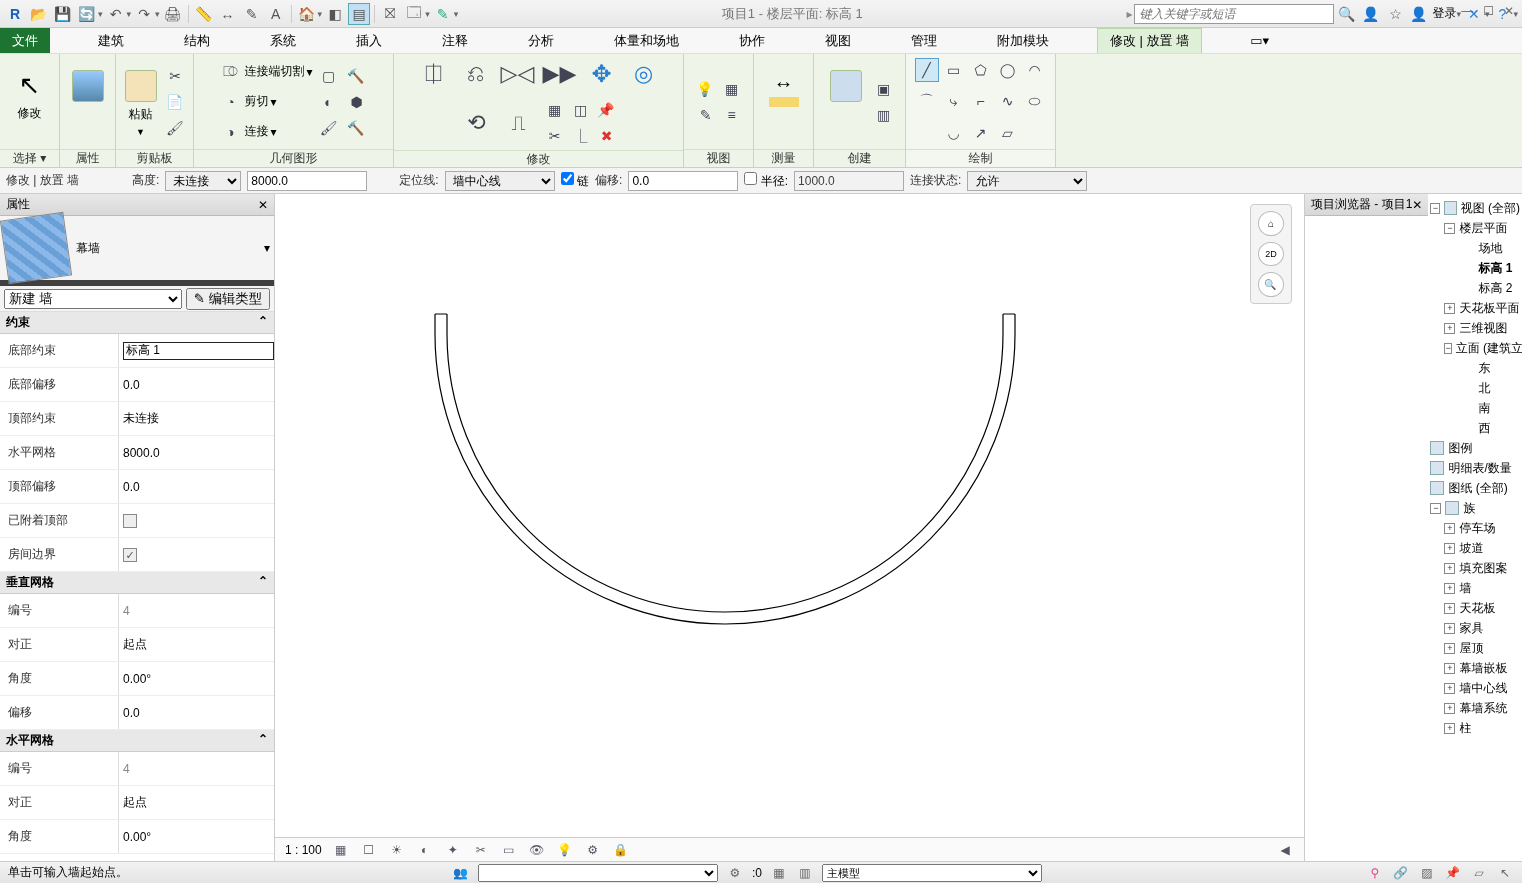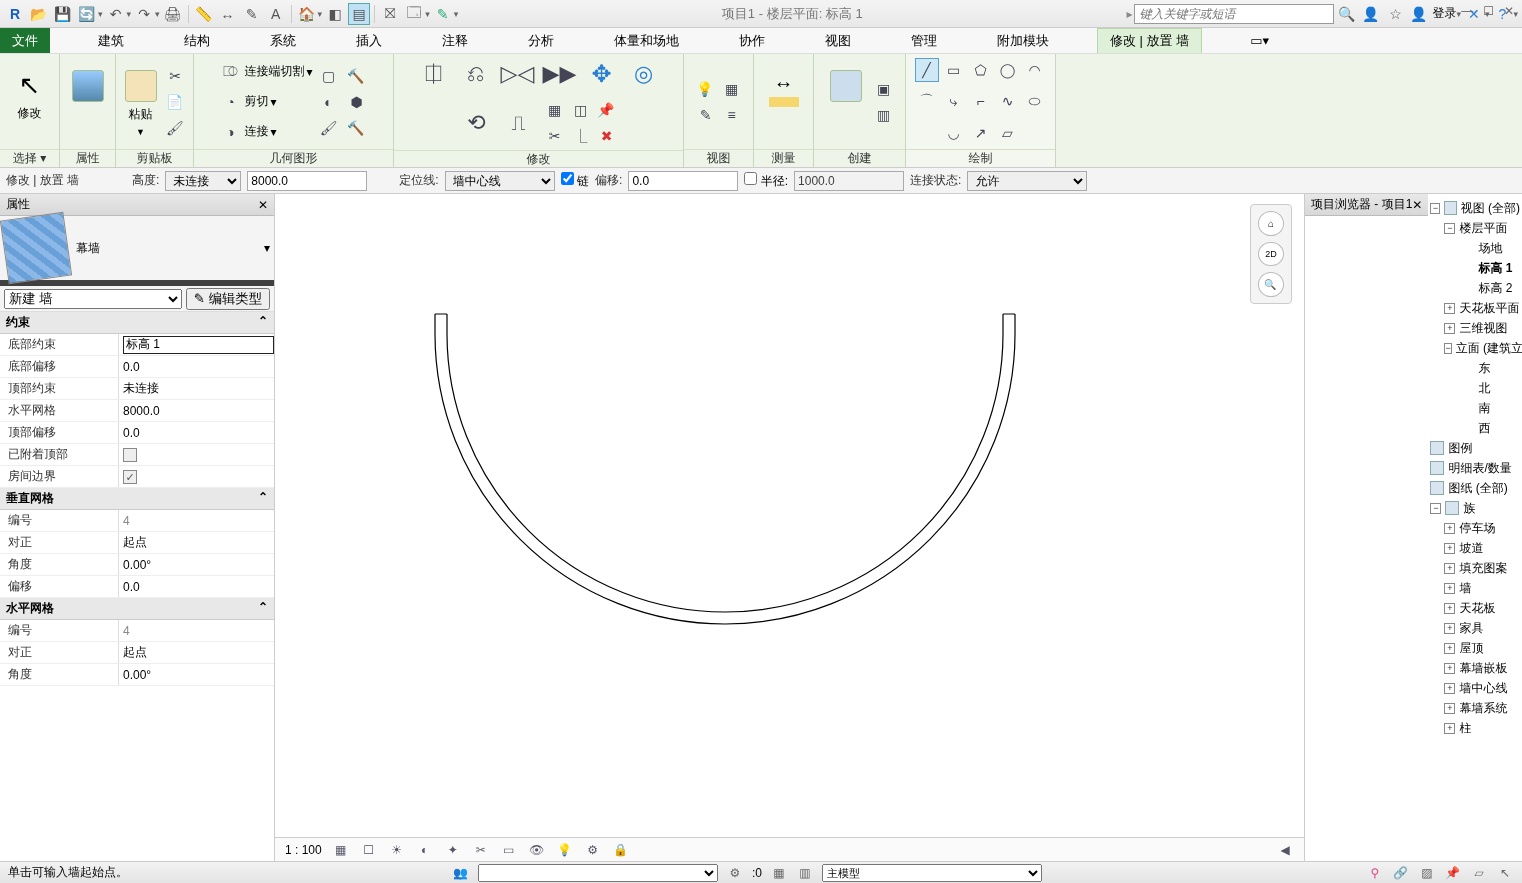--- a/index.html
+++ b/index.html
@@ -28,21 +28,21 @@
 .optbar .lbl { color: #333; }
 .main { display: flex; height: calc(883px - 28px - 26px - 114px - 26px - 22px); }
 .props { width: 275px; background: #f4f4f4; border-right: 1px solid #ccc; display: flex; flex-direction: column; }
 .panel-title { height: 22px; background: linear-gradient(#e8e8e8,#d8d8d8); border-bottom: 1px solid #bbb; padding: 0 6px; display: flex; align-items: center; justify-content: space-between; font-size: 12px; }
 .type-sel { height: 70px; display: flex; align-items: center; padding: 4px; gap: 8px; border-bottom: 6px solid #404040; }
 .type-sel .thumb { width: 64px; height: 64px; background: repeating-linear-gradient(45deg,#6aa0d8 0 6px,#8bb8e8 6px 12px); border: 1px solid #888; transform: rotate(-8deg); }
 .type-row { height: 26px; display: flex; align-items: center; gap: 4px; padding: 0 4px; border-bottom: 1px solid #ddd; }
 .type-row select { flex: 1; height: 20px; }
 .prop-grid { flex: 1; overflow-y: auto; background: #fff; font-size: 12px; }
 .prop-grid .section { background: #e8e8e8; padding: 2px 6px; font-weight: bold; border-bottom: 1px solid #ccc; display:flex; justify-content:space-between; }
-.prop-grid .prow { display: flex; border-bottom: 1px solid #eee; height: 22px; align-items: center; }
+.prop-grid .prow { display: flex; border-bottom: 1px solid #eee; height: 34px; align-items: center; }
 .prop-grid .prow .k { width: 118px; padding-left: 8px; color: #333; }
 .prop-grid .prow .v { flex: 1; padding-left: 4px; border-left: 1px solid #ddd; height: 100%; display:flex; align-items:center; }
 .prop-grid .prow .v input[type=text]{ width: 100%; border:1px solid #222; height:18px; font-size:12px; padding:0 2px;}
 .prop-grid .prow .v .chk { width: 14px; height: 14px; border:1px solid #888; background:#eee;}
 .prop-grid .prow .v .chk.on::after{content:"✓"; font-size:11px; color:#555; display:block; text-align:center; line-height:12px;}
 .prop-footer { height: 24px; display: flex; align-items: center; justify-content: space-between; padding: 0 6px; border-top: 1px solid #ccc; background:#f0f0f0;}
 .prop-footer a { color: #0066cc; text-decoration: underline; cursor: pointer; }
 .prop-footer button { width: 80px; height: 20px; }
 .canvas-wrap { flex: 1; position: relative; background: #fff; display:flex; flex-direction:column;}
 .canvas { flex:1; position: relative; background:#fff; }

